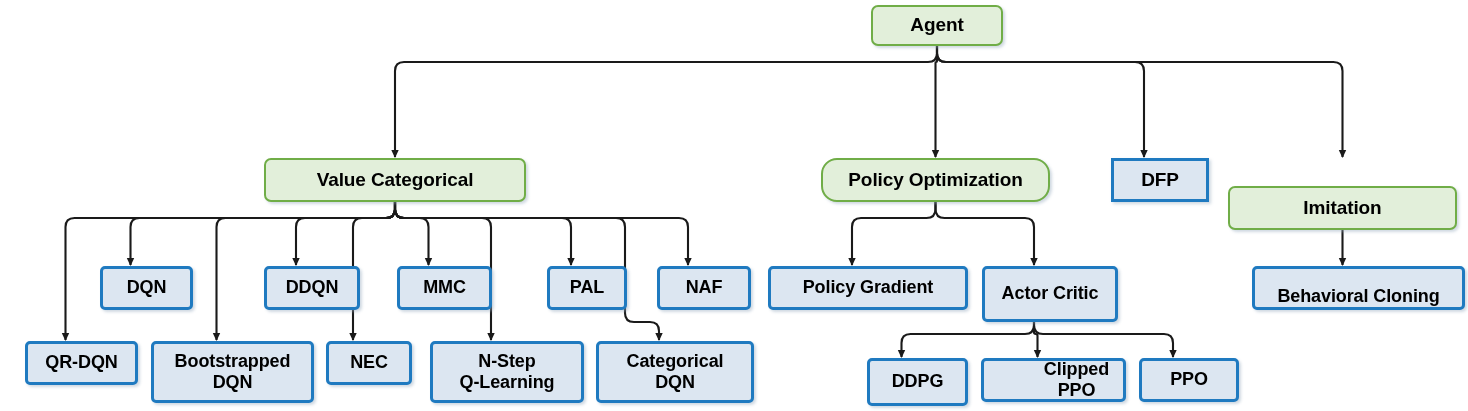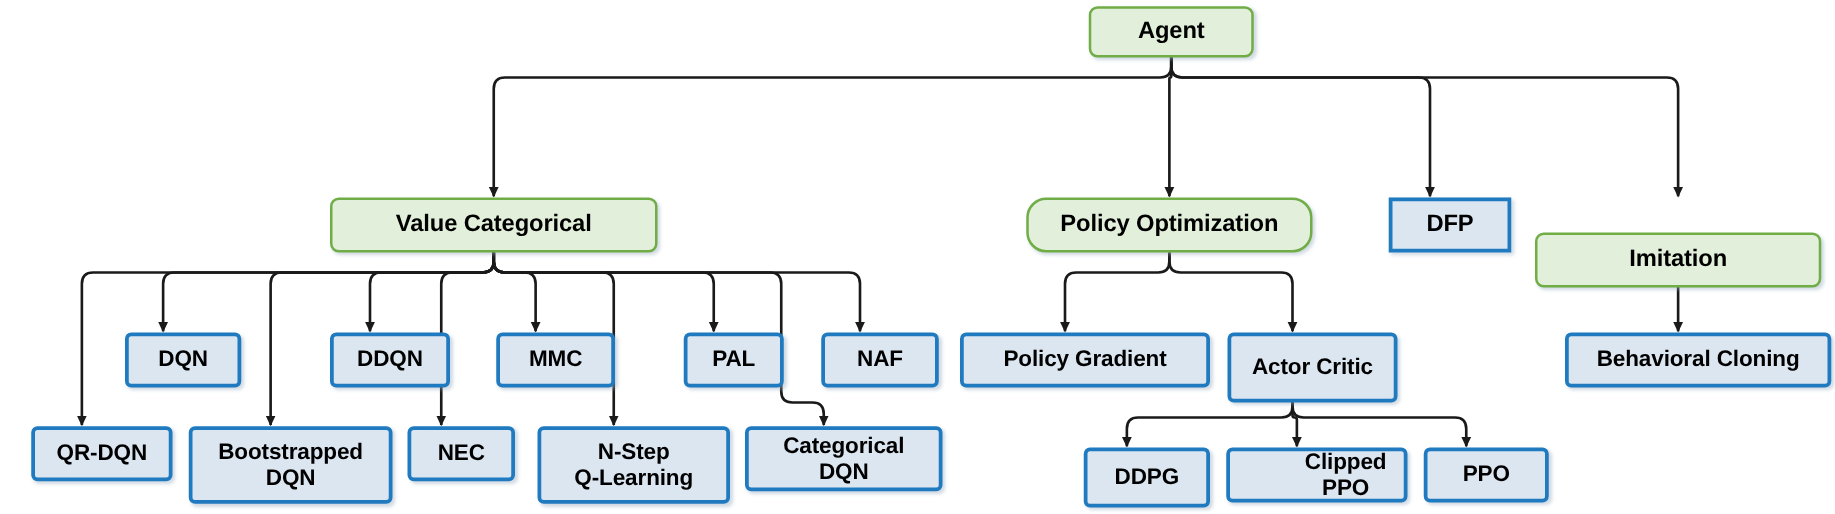--- a/index.html
+++ b/index.html
@@ -118,38 +118,38 @@
       </div>
       <div class="node blue" style="left: 641px; top: 266px; width: 94px; height: 44px; font-size: 18px;">
         <span class="node-label">NAF</span>
       </div>
       <div class="node blue" style="left: 752px; top: 266px; width: 200px; height: 44px; font-size: 18px;">
         <span class="node-label">Policy Gradient</span>
       </div>
       <div class="node blue" style="left: 966px; top: 266px; width: 136px; height: 56px; font-size: 18px;">
         <span class="node-label">Actor Critic</span>
       </div>
-      <div class="node blue" style="left: 1236px; top: 266px; width: 213px; height: 44px; font-size: 18px;">
+      <div class="node blue" style="left: 1236px; top: 266px; width: 213px; height: 44px; font-size: 18px; align-items: flex-end;">
         <span class="node-label">Behavioral Cloning</span>
       </div>
       <div class="node blue" style="left: 9px; top: 341px; width: 113px; height: 44px; font-size: 18px;">
         <span class="node-label">QR-DQN</span>
       </div>
       <div class="node blue" style="left: 135px; top: 341px; width: 163px; height: 62px; font-size: 18px;">
         <span class="node-label">Bootstrapped
 DQN</span>
       </div>
       <div class="node blue" style="left: 310px; top: 341px; width: 86px; height: 44px; font-size: 18px;">
         <span class="node-label">NEC</span>
       </div>
       <div class="node blue" style="left: 414px; top: 341px; width: 154px; height: 62px; font-size: 18px;">
         <span class="node-label">N-Step
 Q-Learning</span>
       </div>
-      <div class="node blue" style="left: 580px; top: 341px; width: 158px; height: 52px; font-size: 18px;">
+      <div class="node blue" style="left: 580px; top: 341px; width: 158px; height: 62px; font-size: 18px;">
         <span class="node-label">Categorical
 DQN</span>
       </div>
       <div class="node blue" style="left: 851px; top: 358px; width: 101px; height: 48px; font-size: 18px; align-items: center;">
         <span class="node-label">DDPG</span>
       </div>
       <div class="node blue" style="left: 965px; top: 358px; width: 145px; height: 44px; font-size: 18px; padding-left: 46px;">
         <span class="node-label">Clipped PPO</span>
       </div>
       <div class="node blue" style="left: 1123px; top: 358px; width: 100px; height: 44px; font-size: 18px;">

